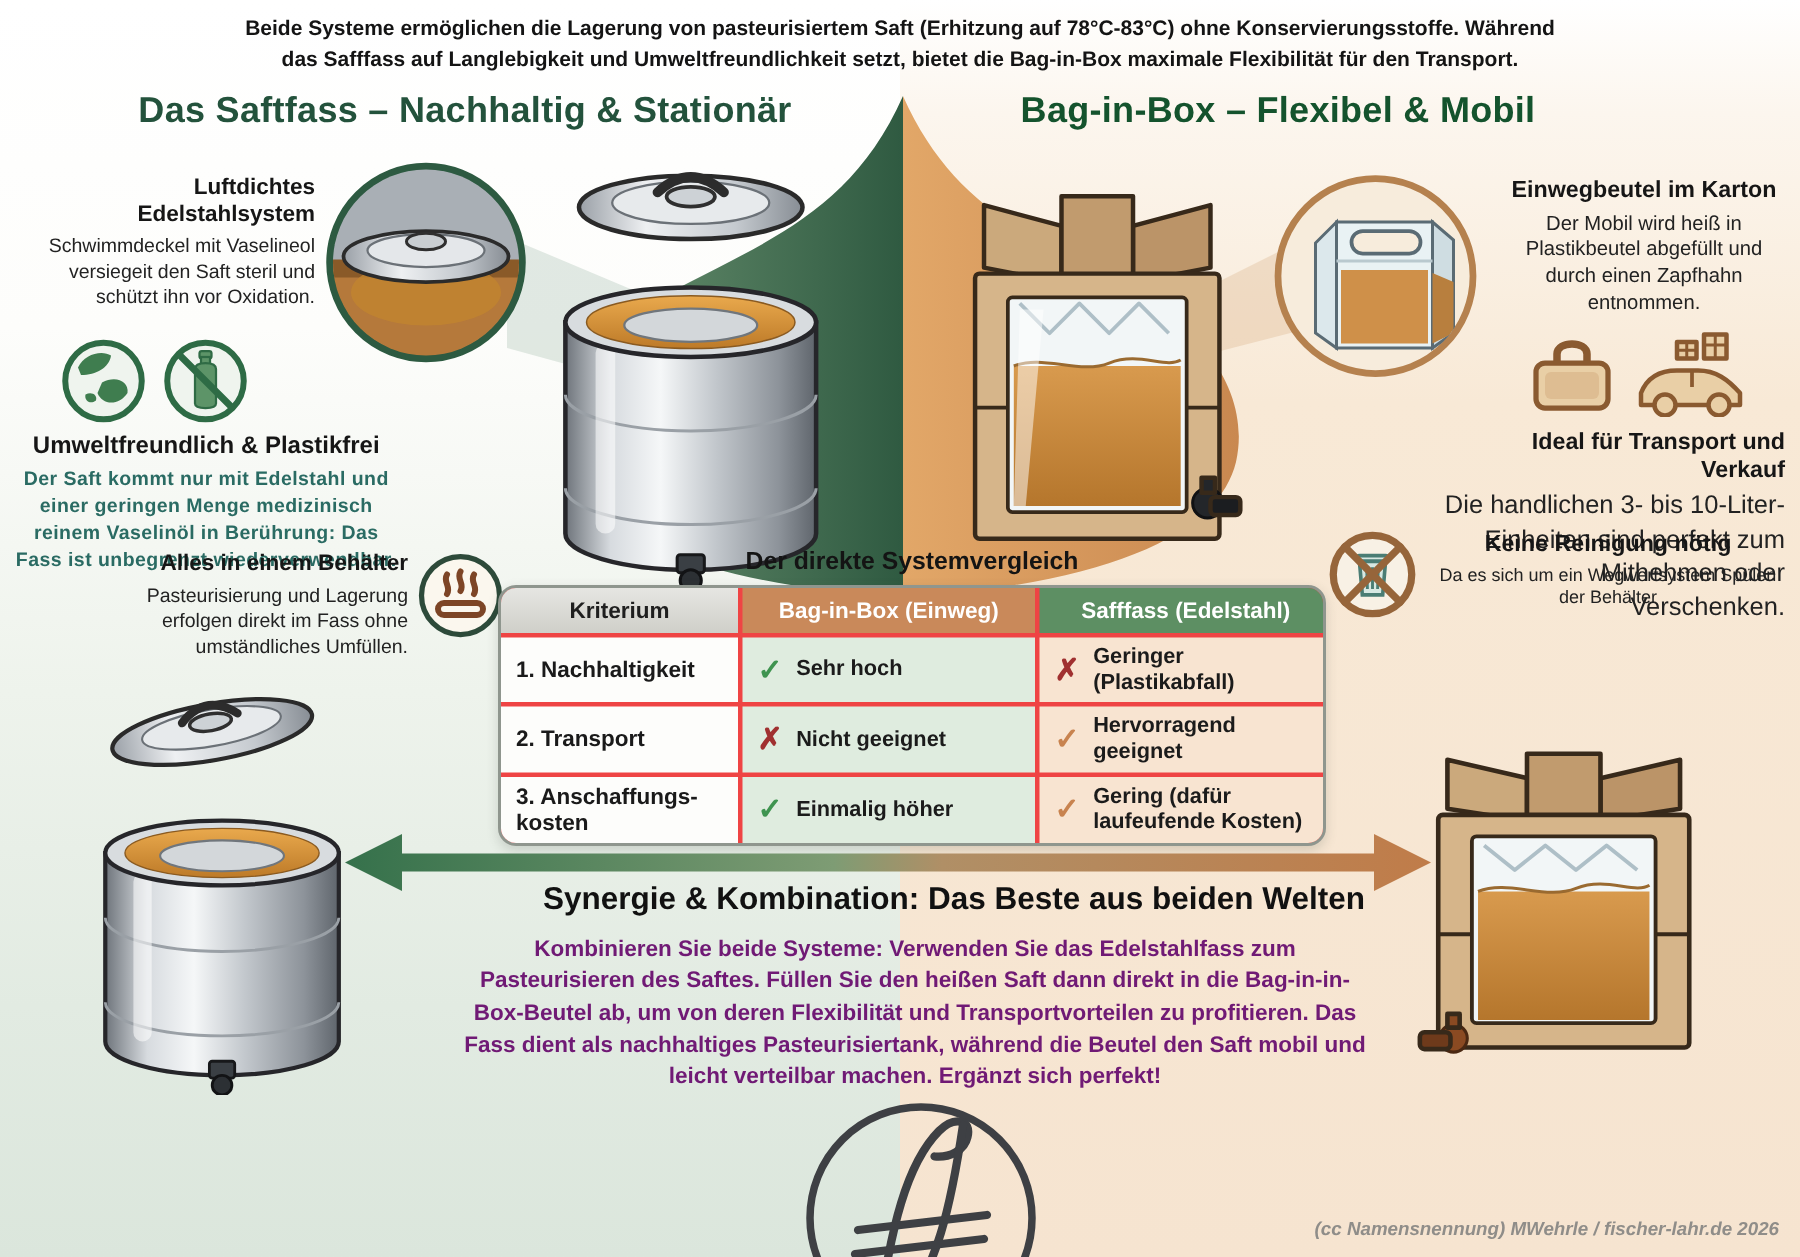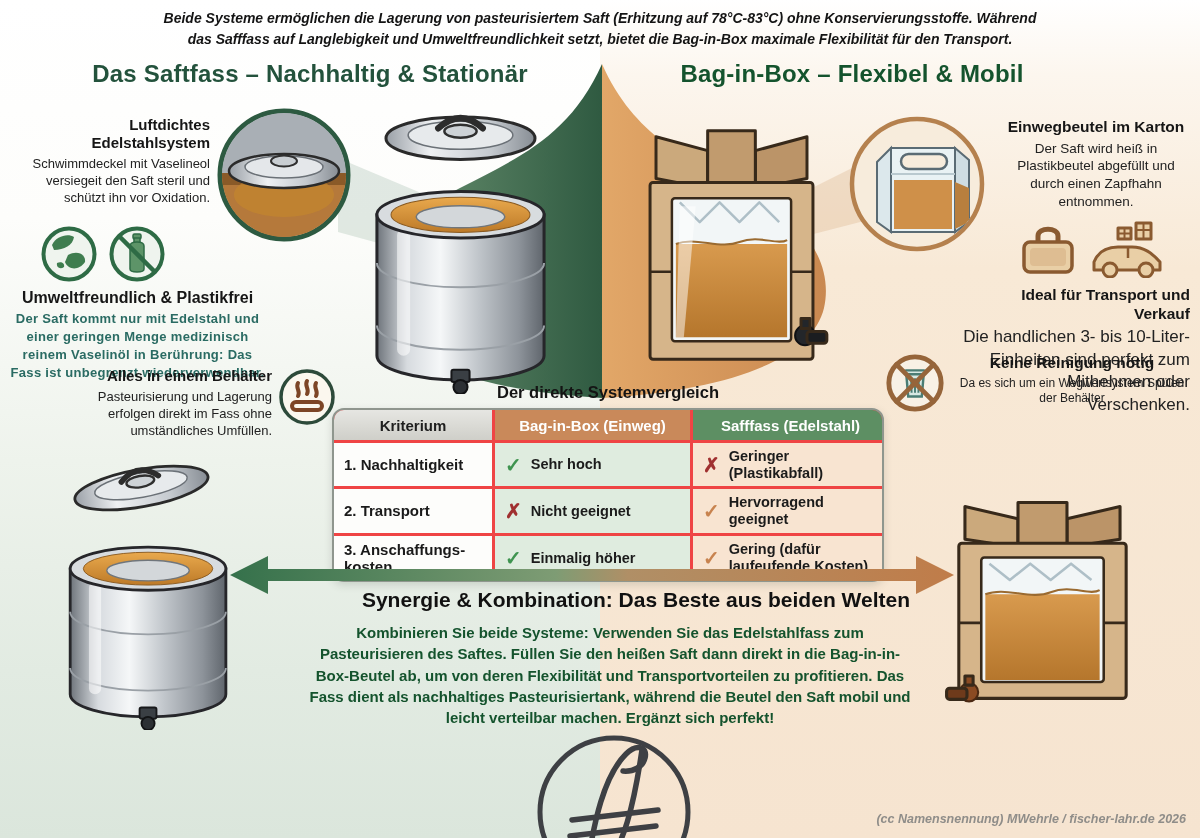--- a/index.html
+++ b/index.html
@@ -7,50 +7,50 @@
     position:relative;width:1200px;height:838px;overflow:hidden;
     font-family:"Liberation Sans",sans-serif;background:#ffffff;
   }
   .bg-left{position:absolute;left:0;top:0;width:600px;height:838px;
     background:linear-gradient(180deg,#ffffff 0%,#fdfdfb 26%,#eef3ec 55%,#e2ebe2 80%,#dbe6dc 100%);}
   .bg-right{position:absolute;left:600px;top:0;width:600px;height:838px;
     background:linear-gradient(180deg,#ffffff 0%,#fcf6ee 9%,#f8e9d6 32%,#f6e4d0 100%);}
   .abs{position:absolute;}
   
   .intro{left:140px;top:8px;width:920px;text-align:center;
-    font-size:14px;font-weight:700;color:#141414;line-height:1.5;font-style:italic;}
+    font-size:14px;font-weight:700;color:#141414;line-height:1.5;}
   .sec-head{font-size:24px;font-weight:800;letter-spacing:.2px;text-align:center;}
   .sec-head.green{left:75px;top:60px;width:470px;color:#23523c;}
   .sec-head.brown{left:677px;top:60px;width:350px;color:#14532d;}
   .feature .f-title{font-size:15px;font-weight:800;color:#161616;margin-bottom:3px;line-height:1.2;}
   .feature .f-body{font-size:13px;font-weight:500;color:#222;line-height:1.32;}
   .feature.teal .f-body{color:#2a6b63;font-weight:700;letter-spacing:.3px;line-height:1.38;}
   .ta-r{text-align:right;}.ta-l{text-align:center;}
   
-  .cmp{left:332px;top:383px;width:552px;}
+  .cmp{left:332px;top:365px;width:552px;}
   .cmp-title{text-align:center;font-size:16.5px;font-weight:800;color:#141414;margin-bottom:6px;}
   .cmp-table{display:grid;grid-template-columns:158px 195px 195px;gap:3px;background:#ef4444;
     border:2px solid #8f968e;border-radius:12px;overflow:hidden;
     box-shadow:0 3px 8px rgba(60,70,60,.18);}
   .cell{display:flex;align-items:center;padding:5px 10px;min-height:36px;box-sizing:border-box;}
   .cell.hd{justify-content:center;font-size:15px;font-weight:800;min-height:30px;}
   .hd-krit{background:linear-gradient(180deg,#e6e6e2,#cfcfc9);color:#1f1f1f;}
   .hd-green{background:#5d8f63;color:#ffffff;}
   .hd-orange{background:#c9895a;color:#ffffff;}
   .cell.krit{background:#fdfdfb;font-size:15px;font-weight:800;color:#1a1a1a;line-height:1.15;}
   .cell.val-g{background:#dfecdf;}
   .cell.val-o{background:#f8e4d1;}
   .cell .mk{font-size:20px;font-weight:800;margin-right:9px;line-height:1;}
   .mk.green{color:#3f9450;}.mk.red{color:#a03030;}.mk.tan{color:#c8834f;}
   .cell .vtext{font-size:14.5px;font-weight:700;color:#1b1b1b;line-height:1.15;}
   
   .syn-title{left:310px;top:588px;width:600px;text-align:right;
     font-size:21px;font-weight:800;color:#111;}
   .syn-body{left:305px;top:622px;width:610px;text-align:center;
-    font-size:15px;font-weight:600;color:#14532d;line-height:1.42;}
+    font-size:15px;font-weight:600;color:#701a75;line-height:1.42;}
   
   .credit{right:14px;top:812px;font-size:12.5px;font-weight:700;font-style:italic;color:#8f8d89;}
   .icon-row{display:flex;gap:10px;align-items:flex-end;}
 </style>
 </head>
 <body>
 
 <div class="stage">
   <div class="bg-left"></div>
   <div class="bg-right"></div>
@@ -230,21 +230,21 @@
       <polygon points="112,38 126,50 126,112 112,122" fill="#cfdde2" stroke="#5a6b74" stroke-width="2"></polygon>
       <rect x="51" y="70" width="58" height="49" fill="#cf9049"></rect>
       <polygon points="112,72 126,78 126,112 112,119" fill="#b87f3e"></polygon>
       <rect x="58" y="44" width="46" height="15" rx="7.5" fill="#f7ecdc" stroke="#5a6b74" stroke-width="2.5"></rect>
       <line x1="48" y1="64" x2="112" y2="64" stroke="#b9c9cf" stroke-width="2"></line>
     </g>
   </svg>
 
   <div class="abs feature ta-l" style="left:1002px;top:118px;width:188px;">
     <div class="f-title" style="font-size:15.5px;">Einwegbeutel im Karton</div>
-    <div class="f-body" style="font-size:13.5px;">Der Saft wird heiß in Plastikbeutel abgefüllt und durch einen Zapfhahn entnommen.</div>
+    <div class="f-body" style="font-size:13.5px;">Der Mobil wird heiß in Plastikbeutel abgefüllt und durch einen Zapfhahn entnommen.</div>
   </div>
 
   <div class="abs icon-row" style="left:1016px;top:220px;">
     <svg width="64" height="58" viewBox="0 0 64 58">
       <path d="M22,22 L22,16 C22,7 42,7 42,16 L42,22" fill="none" stroke="#8a5a30" stroke-width="5"></path>
       <rect x="8" y="22" width="48" height="30" rx="6" fill="#e9cfa6" stroke="#8a5a30" stroke-width="3.5"></rect>
       <rect x="14" y="28" width="36" height="18" rx="4" fill="#debd92"></rect>
     </svg>
     <svg width="76" height="58" viewBox="0 0 76 58">
       <g stroke="#8a5a30" stroke-width="3" fill="#e9cfa6" stroke-linejoin="round">

